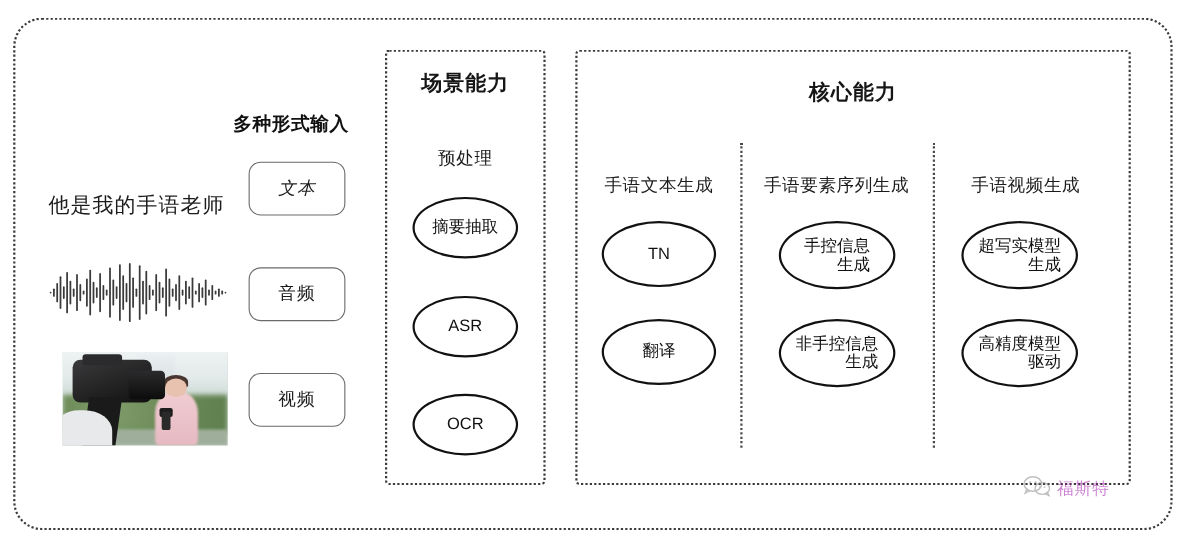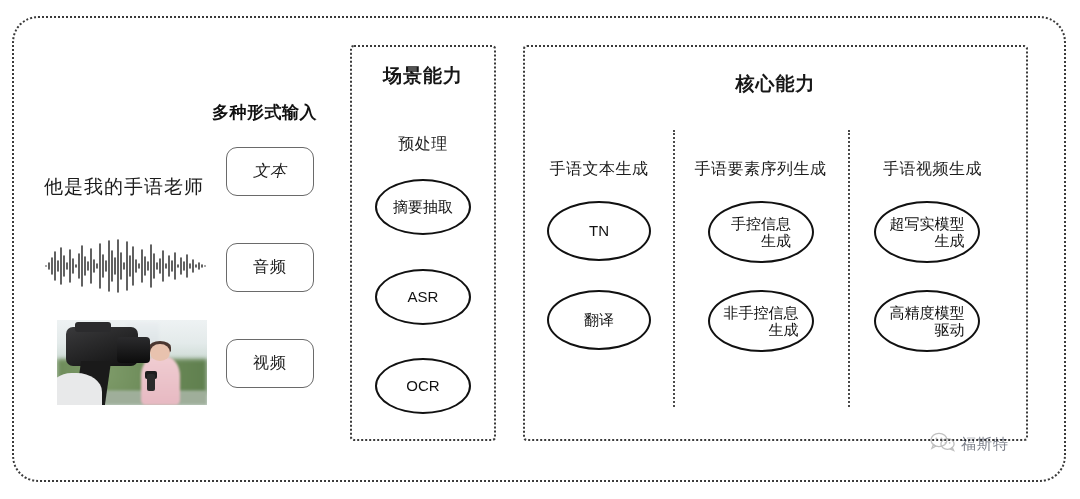--- a/index.html
+++ b/index.html
@@ -97,21 +97,21 @@
   #video-thumb .cam-arm{position:absolute;left:14%;top:48%;width:20%;height:52%;
     background:#1a1a1a;transform:skewX(-8deg);}
   #video-thumb .shoulder{position:absolute;left:-4%;top:62%;width:34%;height:44%;
     background:#e8e9ea;border-radius:40% 50% 0 0;filter:blur(.5px);}
 
   
   #watermark{
     position:absolute;left:930px;top:432px;
     display:flex;align-items:center;gap:5px;opacity:.55;
   }
-  #watermark .wm-text{font-size:15px;color:#0f172a;letter-spacing:1px;}
+  #watermark .wm-text{font-size:15px;color:#a21caf;letter-spacing:1px;}
 </style>
 </head>
 <body>
 
 <div id="outer-frame"></div>
 
 <div id="input-section-label">多种形式输入</div>
 
 <div id="sample-sentence">他是我的手语老师</div>
 

